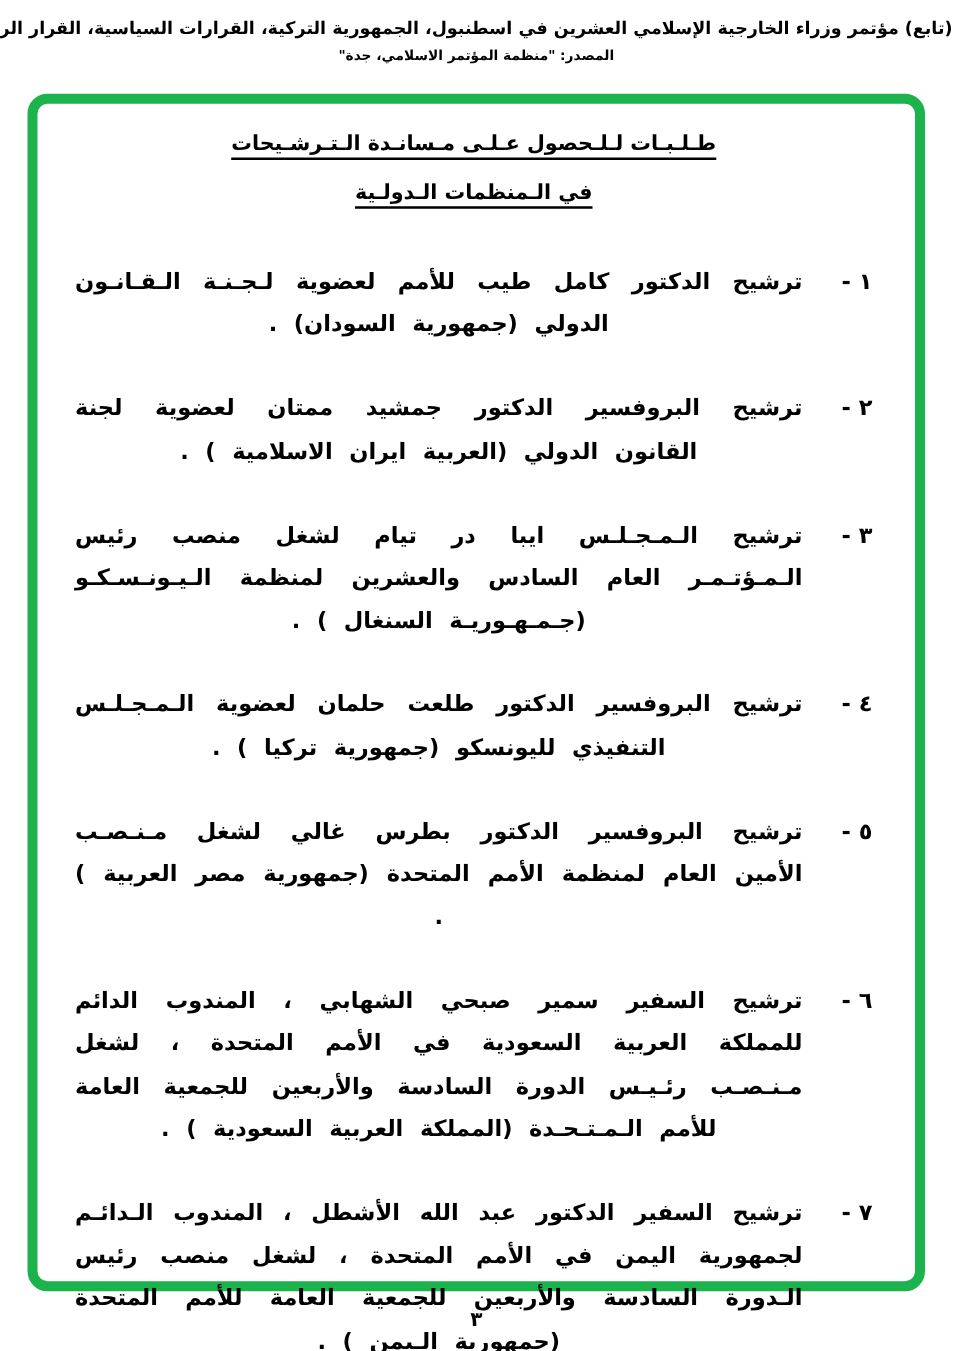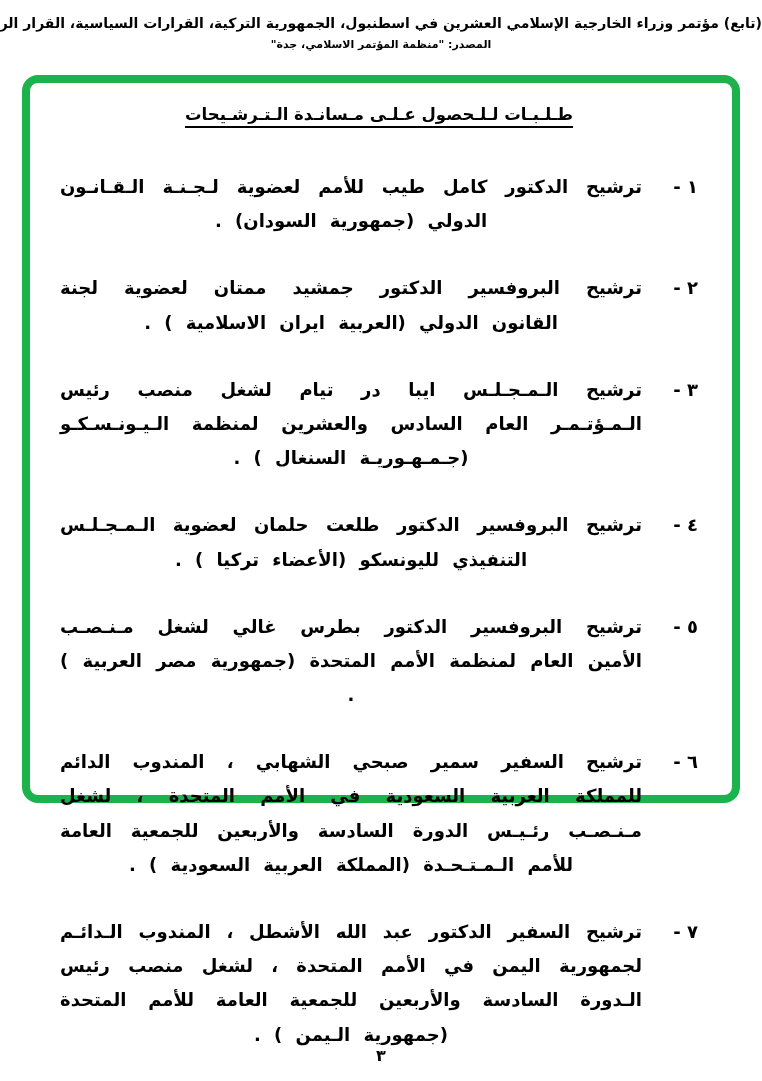--- a/index.html
+++ b/index.html
@@ -26,21 +26,21 @@
     text-align: center;
     direction: rtl;
     font-weight: bold;
     font-size: 11px;
   }
   .frame {
     position: absolute;
     left: 22px;
     top: 75px;
     width: 718px;
-    height: 728px;
+    height: 958px;
     border: 8px solid #1cb34c;
     border-radius: 16px;
     background: #ffffff;
     padding: 22px 34px 0 30px;
     direction: rtl;
   }
   .title { text-align: center; }
   .title .tl {
     display: block;
     margin-bottom: 20px;
@@ -82,20 +82,21 @@
 <div class="page">
 
   <div class="hdr1">(تابع) مؤتمر وزراء الخارجية الإسلامي العشرين في اسطنبول، الجمهورية التركية، القرارات السياسية، القرار الرقم ٢٠/٣٥-س</div>
 
   <div class="hdr2">المصدر: "منظمة المؤتمر الاسلامي، جدة"</div>
 
   <div class="frame">
 
     <div class="title">
       <b class="tl"><span>طـلـبـات لـلـحصول عـلـى مـسانـدة الـتـرشـيحات</span></b>
+      <b class="tl"><span>في الـمنظمات الـدولـية</span></b>
     </div>
 
     <div class="list">
 
       <div class="item">
         <div class="num">١ -</div>
         <div class="txt">ترشيح الدكتور كامل طيب للأمم لعضوية لـجـنـة الـقـانـون الدولي (جمهورية السودان) .</div>
       </div>
 
       <div class="item">
@@ -103,21 +104,21 @@
         <div class="txt">ترشيح البروفسير الدكتور جمشيد ممتان لعضوية لجنة القانون الدولي (العربية ايران الاسلامية ) .</div>
       </div>
 
       <div class="item">
         <div class="num">٣ -</div>
         <div class="txt">ترشيح الـمـجـلـس ايبا در تيام لشغل منصب رئيس الـمـؤتـمـر العام السادس والعشرين لمنظمة الـيـونـسـكـو (جـمـهـوريـة السنغال ) .</div>
       </div>
 
       <div class="item">
         <div class="num">٤ -</div>
-        <div class="txt">ترشيح البروفسير الدكتور طلعت حلمان لعضوية الـمـجـلـس التنفيذي لليونسكو (الأعضاء تركيا ) .</div>
+        <div class="txt">ترشيح البروفسير الدكتور طلعت حلمان لعضوية الـمـجـلـس التنفيذي لليونسكو (جمهورية تركيا ) .</div>
       </div>
 
       <div class="item">
         <div class="num">٥ -</div>
         <div class="txt">ترشيح البروفسير الدكتور بطرس غالي لشغل مـنـصـب الأمين العام لمنظمة الأمم المتحدة (جمهورية مصر العربية ) .</div>
       </div>
 
       <div class="item">
         <div class="num">٦ -</div>
         <div class="txt">ترشيح السفير سمير صبحي الشهابي ، المندوب الدائم للمملكة العربية السعودية في الأمم المتحدة ، لشغل مـنـصـب رئـيـس الدورة السادسة والأربعين للجمعية العامة للأمم الـمـتـحـدة (المملكة العربية السعودية ) .</div>

